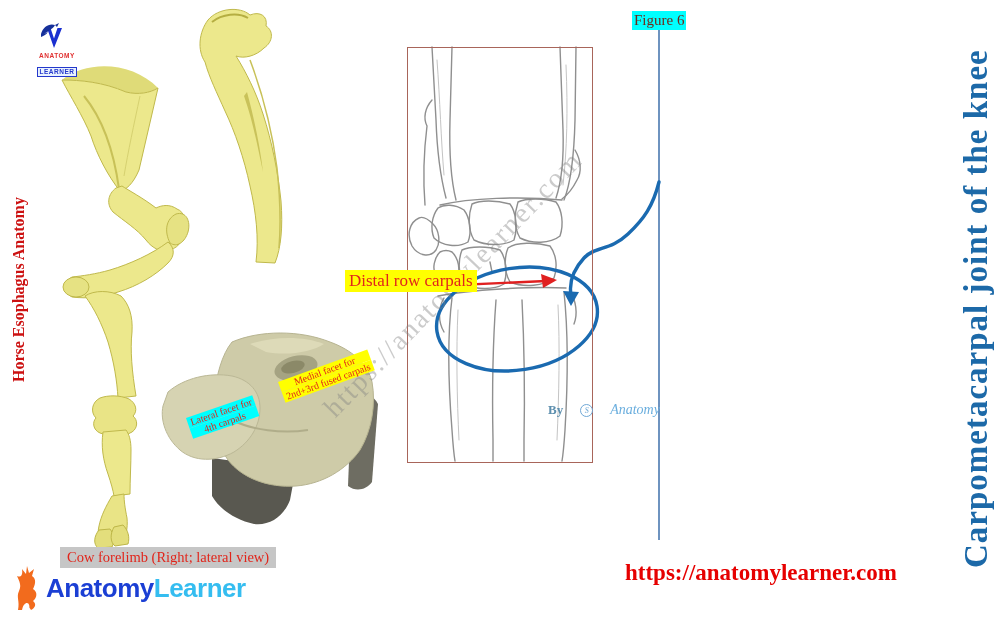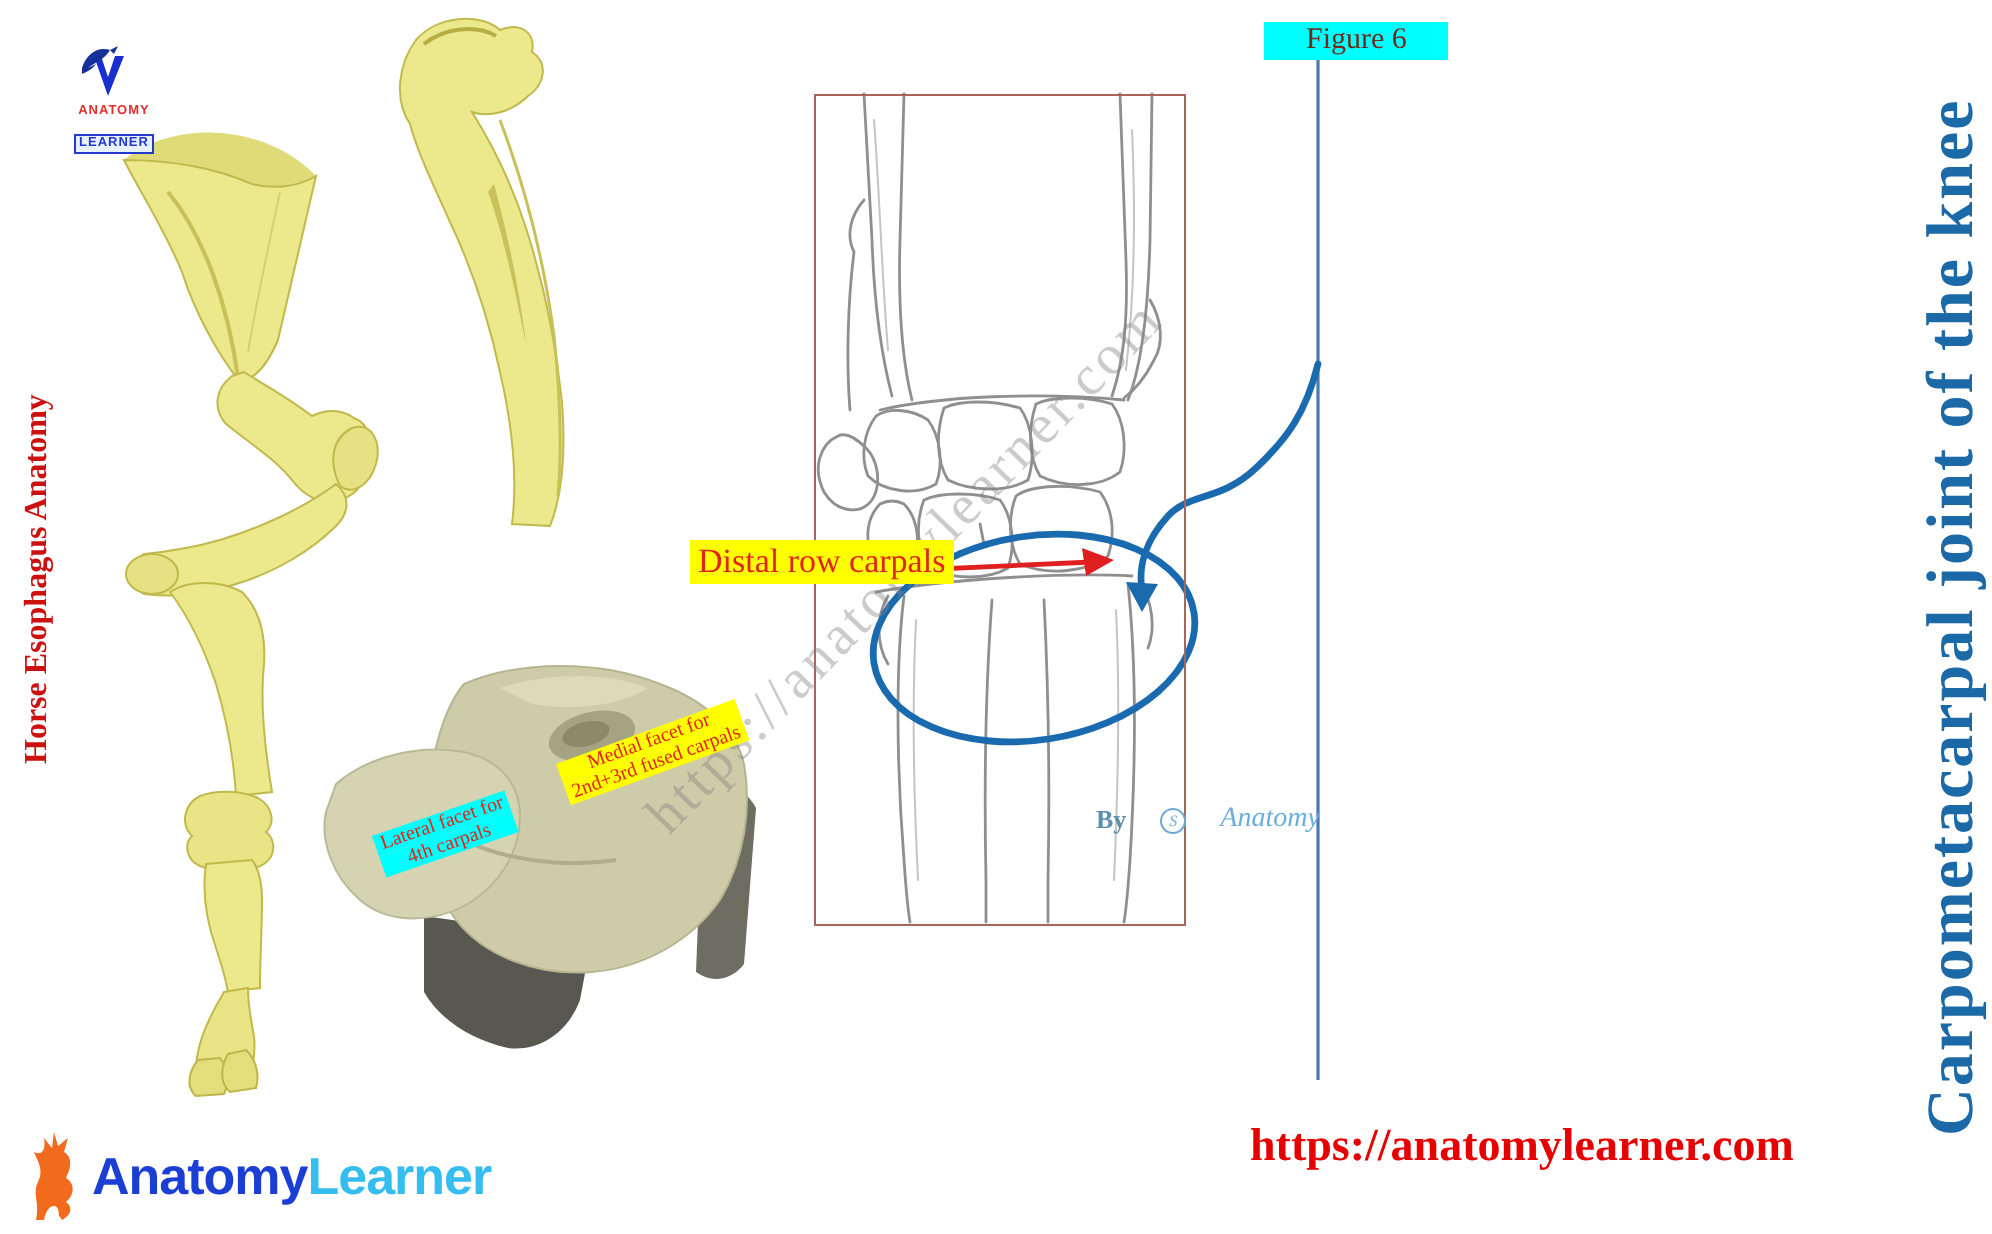--- a/index.html
+++ b/index.html
@@ -6,21 +6,21 @@
   #poster{
     position:relative;width:996px;height:617px;background:#ffffff;
     overflow:hidden;font-family:"Liberation Serif",serif;
   }
   .abs{position:absolute;}
   
   .hl-yellow{background:#ffff00;color:#e1251b;}
   .hl-cyan{background:#00ffff;color:#e1251b;}
   .lbl{white-space:nowrap;line-height:1.15;}
   
-  #figure-label{left:632px;top:11px;font-size:15px;color:#6e2a1a;background:#00ffff;padding:1px 21px;text-align:center;}
+  #figure-label{left:632px;top:11px;font-size:15px;color:#6e2a1a;background:#00ffff;padding:1px 2px;text-align:center;}
   
   #cmc-label{left:669px;top:186px;font-size:14px;padding:2px 5px;}
   #distal-label{left:329px;top:270px;font-size:17px;padding:1px 4px;margin-left:16px;}
   
   .facet{transform-origin:left top;font-size:10px;text-align:center;}
   #lateral-facet{left:186px;top:418px;transform:rotate(-19deg);}
   #medial-facet{left:278px;top:382px;transform:rotate(-20deg);}
   .facet span{display:block;padding:0 3px;}
   
   #right-title{
@@ -170,20 +170,21 @@
     <span class="hl-yellow">Medial facet for</span>
     <span class="hl-yellow">2nd+3rd fused carpals</span>
   </div>
 
   <div class="abs" id="byline">
     <span class="by">By</span>
     <span class="sonnet-circle">S</span>
     <span class="name">Anatomy</span>
   </div>
 
+  <div class="abs lbl" id="caption">Cow forelimb (Right; lateral view)</div>
 
   <div class="abs lbl" id="footer-url">https://anatomylearner.com</div>
 
   <div class="abs" id="right-title">Carpometacarpal joint of the knee</div>
   <div class="abs" id="left-title">Horse Esophagus Anatomy</div>
 
   <div class="abs" id="logo-top">
     <svg width="44" height="30" viewBox="0 0 44 30" style="margin:0 auto;">
       <path d="M12 6 L19 26 L27 6 L22.5 6 L19 16.5 L15.5 6 Z" fill="#1a2fd0"></path>
       <path d="M6 12 C8 5 14 1 20 3 C18 7 13 9 9 12 L13 10 C11 13 8 14 6 15 Z" fill="#16309a"></path>

